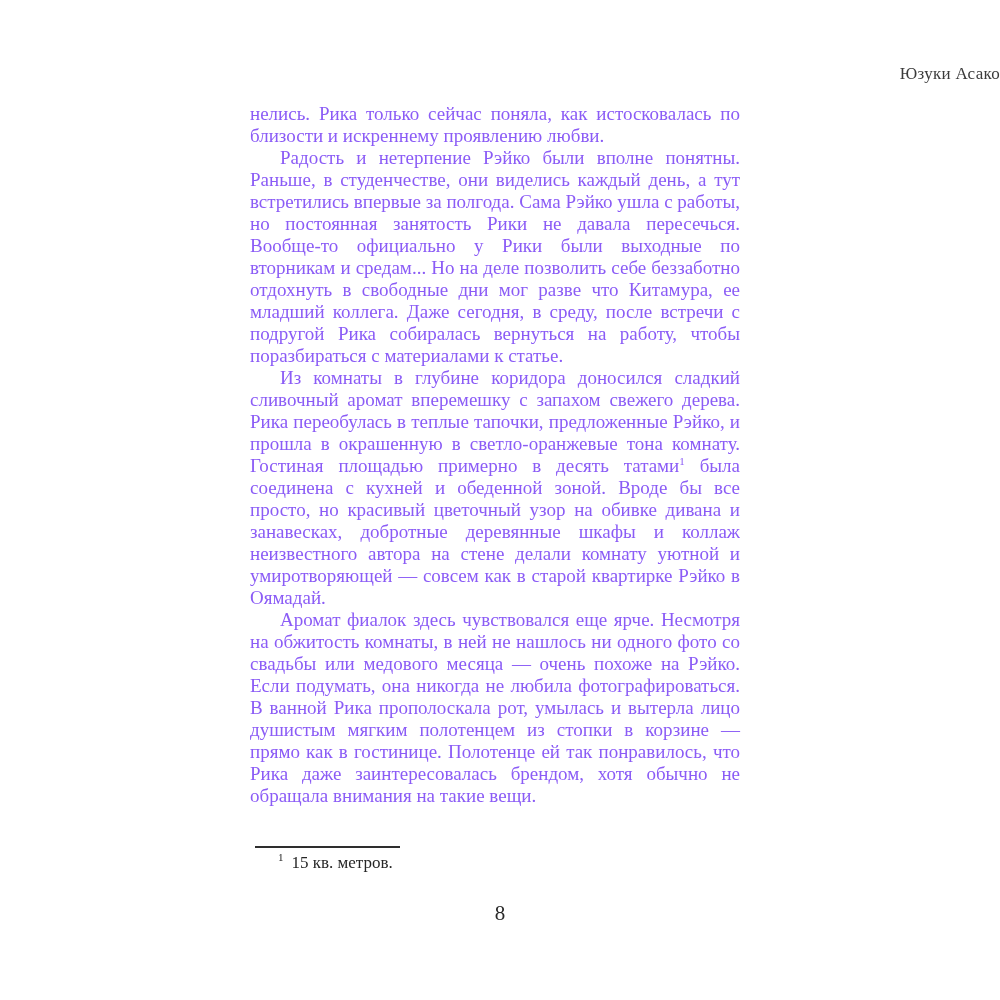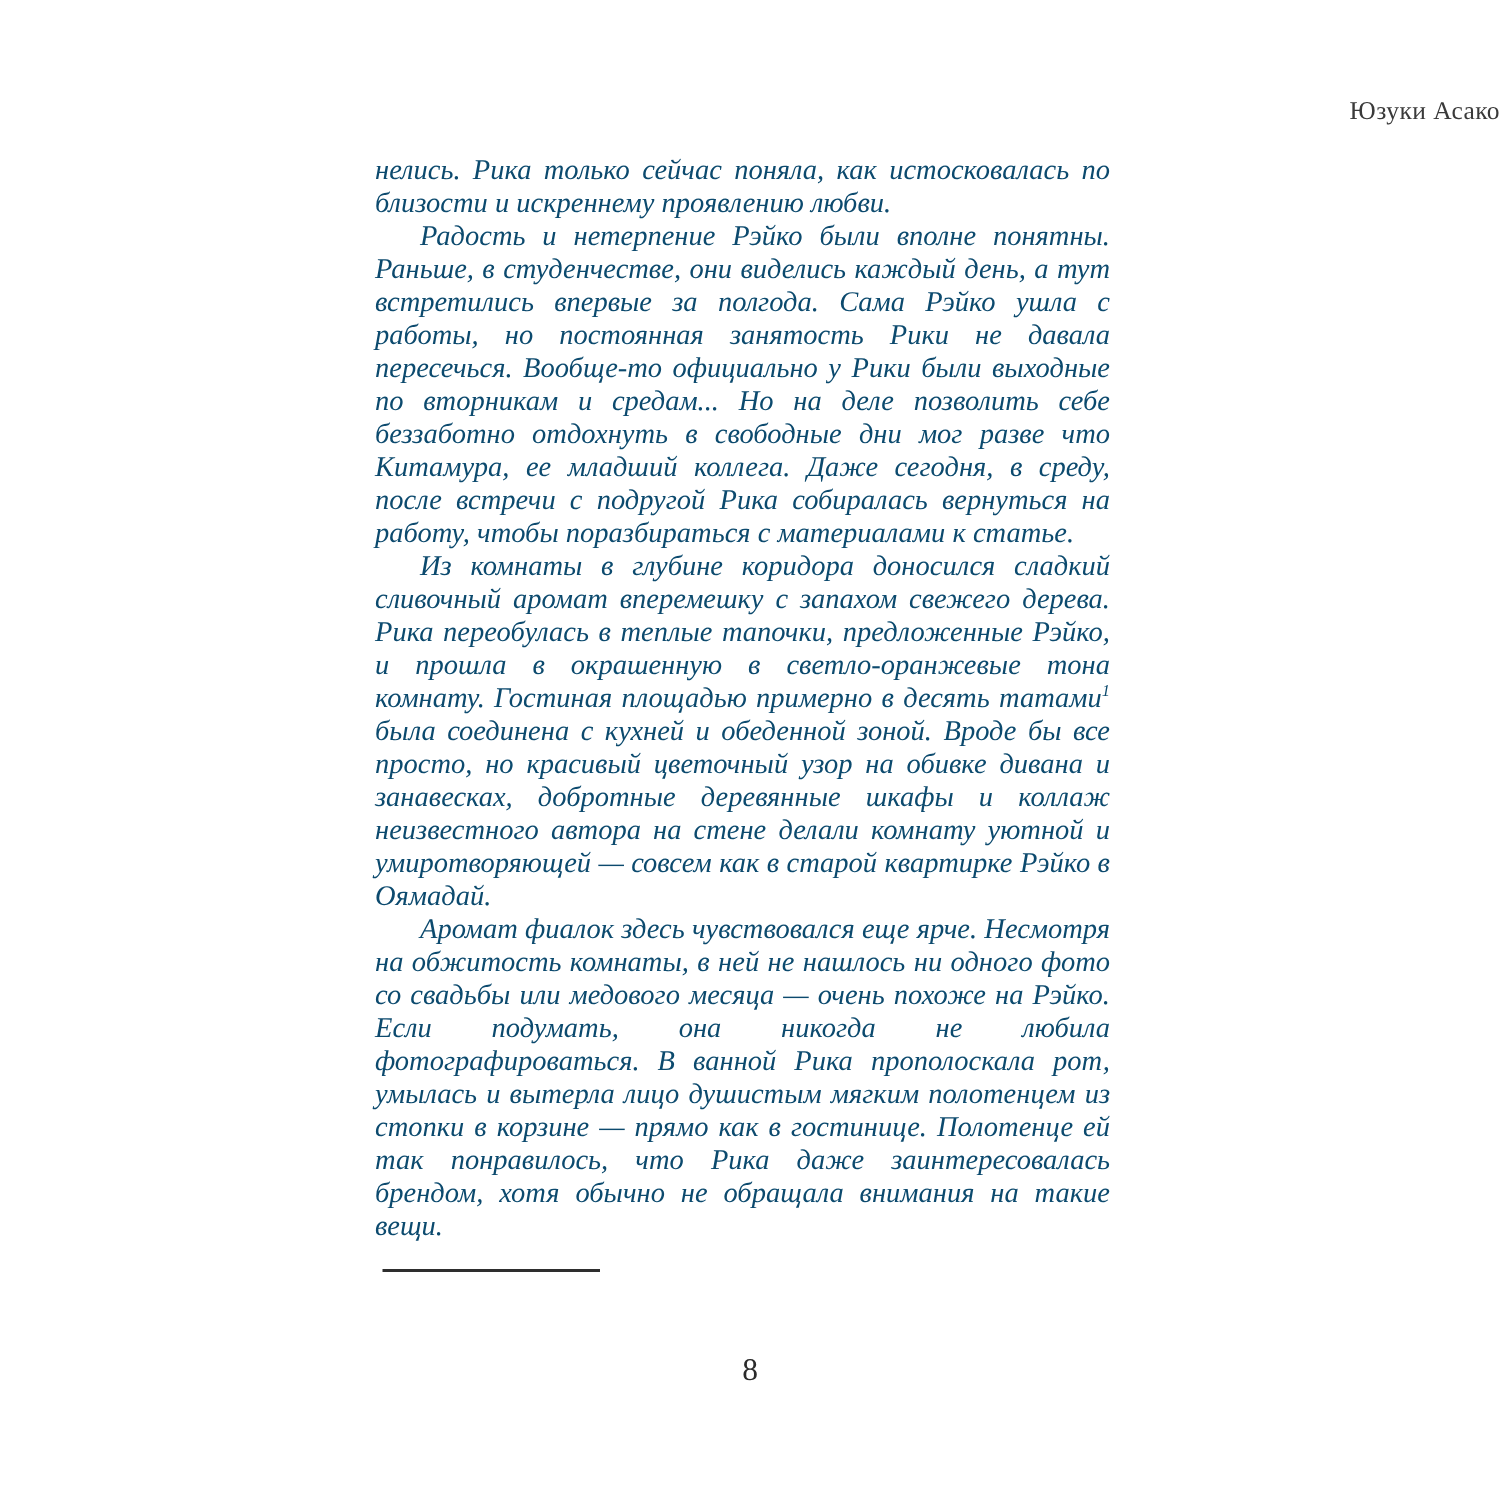--- a/index.html
+++ b/index.html
@@ -26,22 +26,21 @@
     color: #3a3a3a;
   }
   .text-block {
     position: absolute;
     left: 250px;
     top: 103px;
     width: 490px;
     font-size: 19px;
     line-height: 22px;
     text-align: justify;
-    color: #0c4a6e;
-    font-style: italic;
+    color: #8b5cf6;
   }
   .text-block p {
     margin: 0;
     padding: 0;
   }
   .text-block p.indent {
     text-indent: 30px;
   }
   sup.fn-marker {
     font-size: 11px;
@@ -90,15 +89,16 @@
 
 <div class="text-block">
   <p>нелись. Рика только сейчас поняла, как истосковалась по близости и искреннему проявлению любви.</p>
   <p class="indent">Радость и нетерпение Рэйко были вполне понятны. Раньше, в студенчестве, они виделись каждый день, а тут встретились впервые за полгода. Сама Рэйко ушла с работы, но постоянная занятость Рики не давала пересечься. Вообще-то официально у Рики были выходные по вторникам и средам... Но на деле позволить себе беззаботно отдохнуть в свободные дни мог разве что Китамура, ее младший коллега. Даже сегодня, в среду, после встречи с подругой Рика собиралась вернуться на работу, чтобы поразбираться с материалами к статье.</p>
   <p class="indent"><span>Из комнаты в глубине коридора доносился сладкий сливочный аромат вперемешку с запахом свежего дерева. Рика переобулась в теплые тапочки, предложенные Рэйко, и прошла в окрашенную в светло-оранжевые тона комнату. Гостиная площадью примерно в десять татами</span><sup class="fn-marker">1</sup><span> была соединена с кухней и обеденной зоной. Вроде бы все просто, но красивый цветочный узор на обивке дивана и занавесках, добротные деревянные шкафы и коллаж неизвестного автора на стене делали комнату уютной и умиротворяющей — совсем как в старой квартирке Рэйко в Оямадай.</span></p>
   <p class="indent">Аромат фиалок здесь чувствовался еще ярче. Несмотря на обжитость комнаты, в ней не нашлось ни одного фото со свадьбы или медового месяца — очень похоже на Рэйко. Если подумать, она никогда не любила фотографироваться. В ванной Рика прополоскала рот, умылась и вытерла лицо душистым мягким полотенцем из стопки в корзине — прямо как в гостинице. Полотенце ей так понравилось, что Рика даже заинтересовалась брендом, хотя обычно не обращала внимания на такие вещи.</p>
 </div>
 
 <div class="footnote">
   <div class="footnote-rule"></div>
+  <div class="footnote-text"><sup>1</sup><span>15 кв. метров.</span></div>
 </div>
 
 <div class="page-number">8</div>
 
 </body></html>

